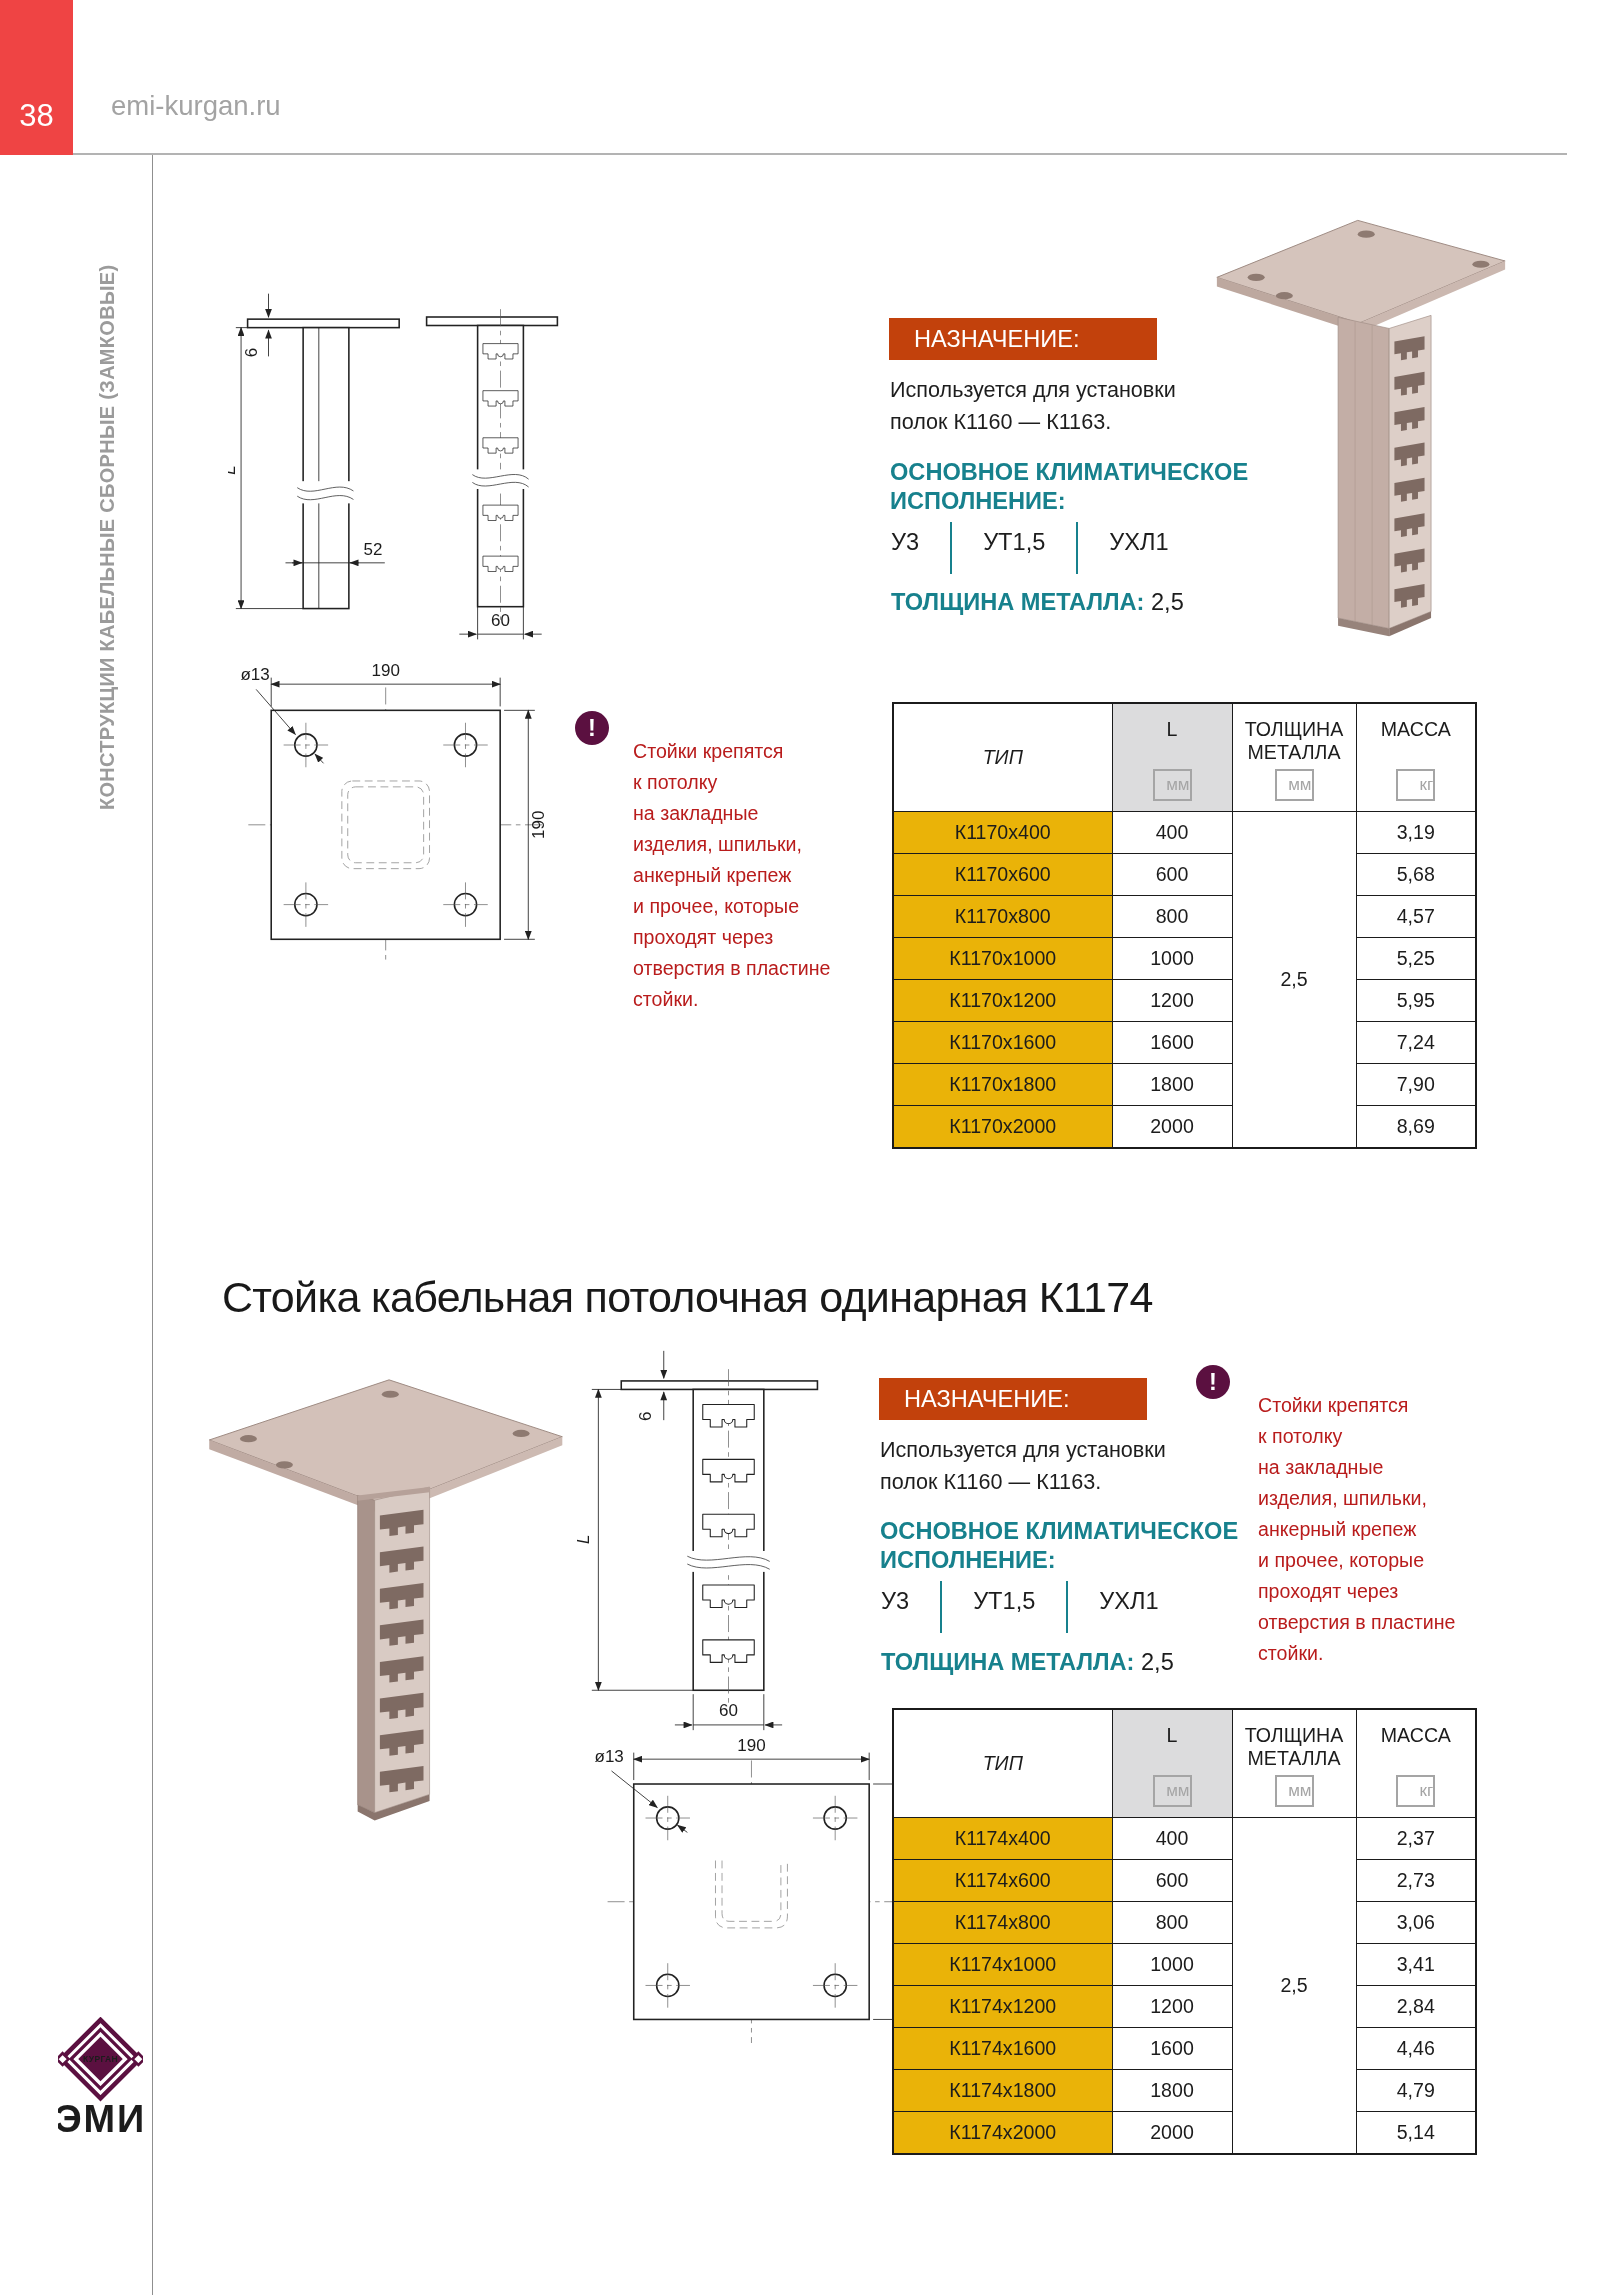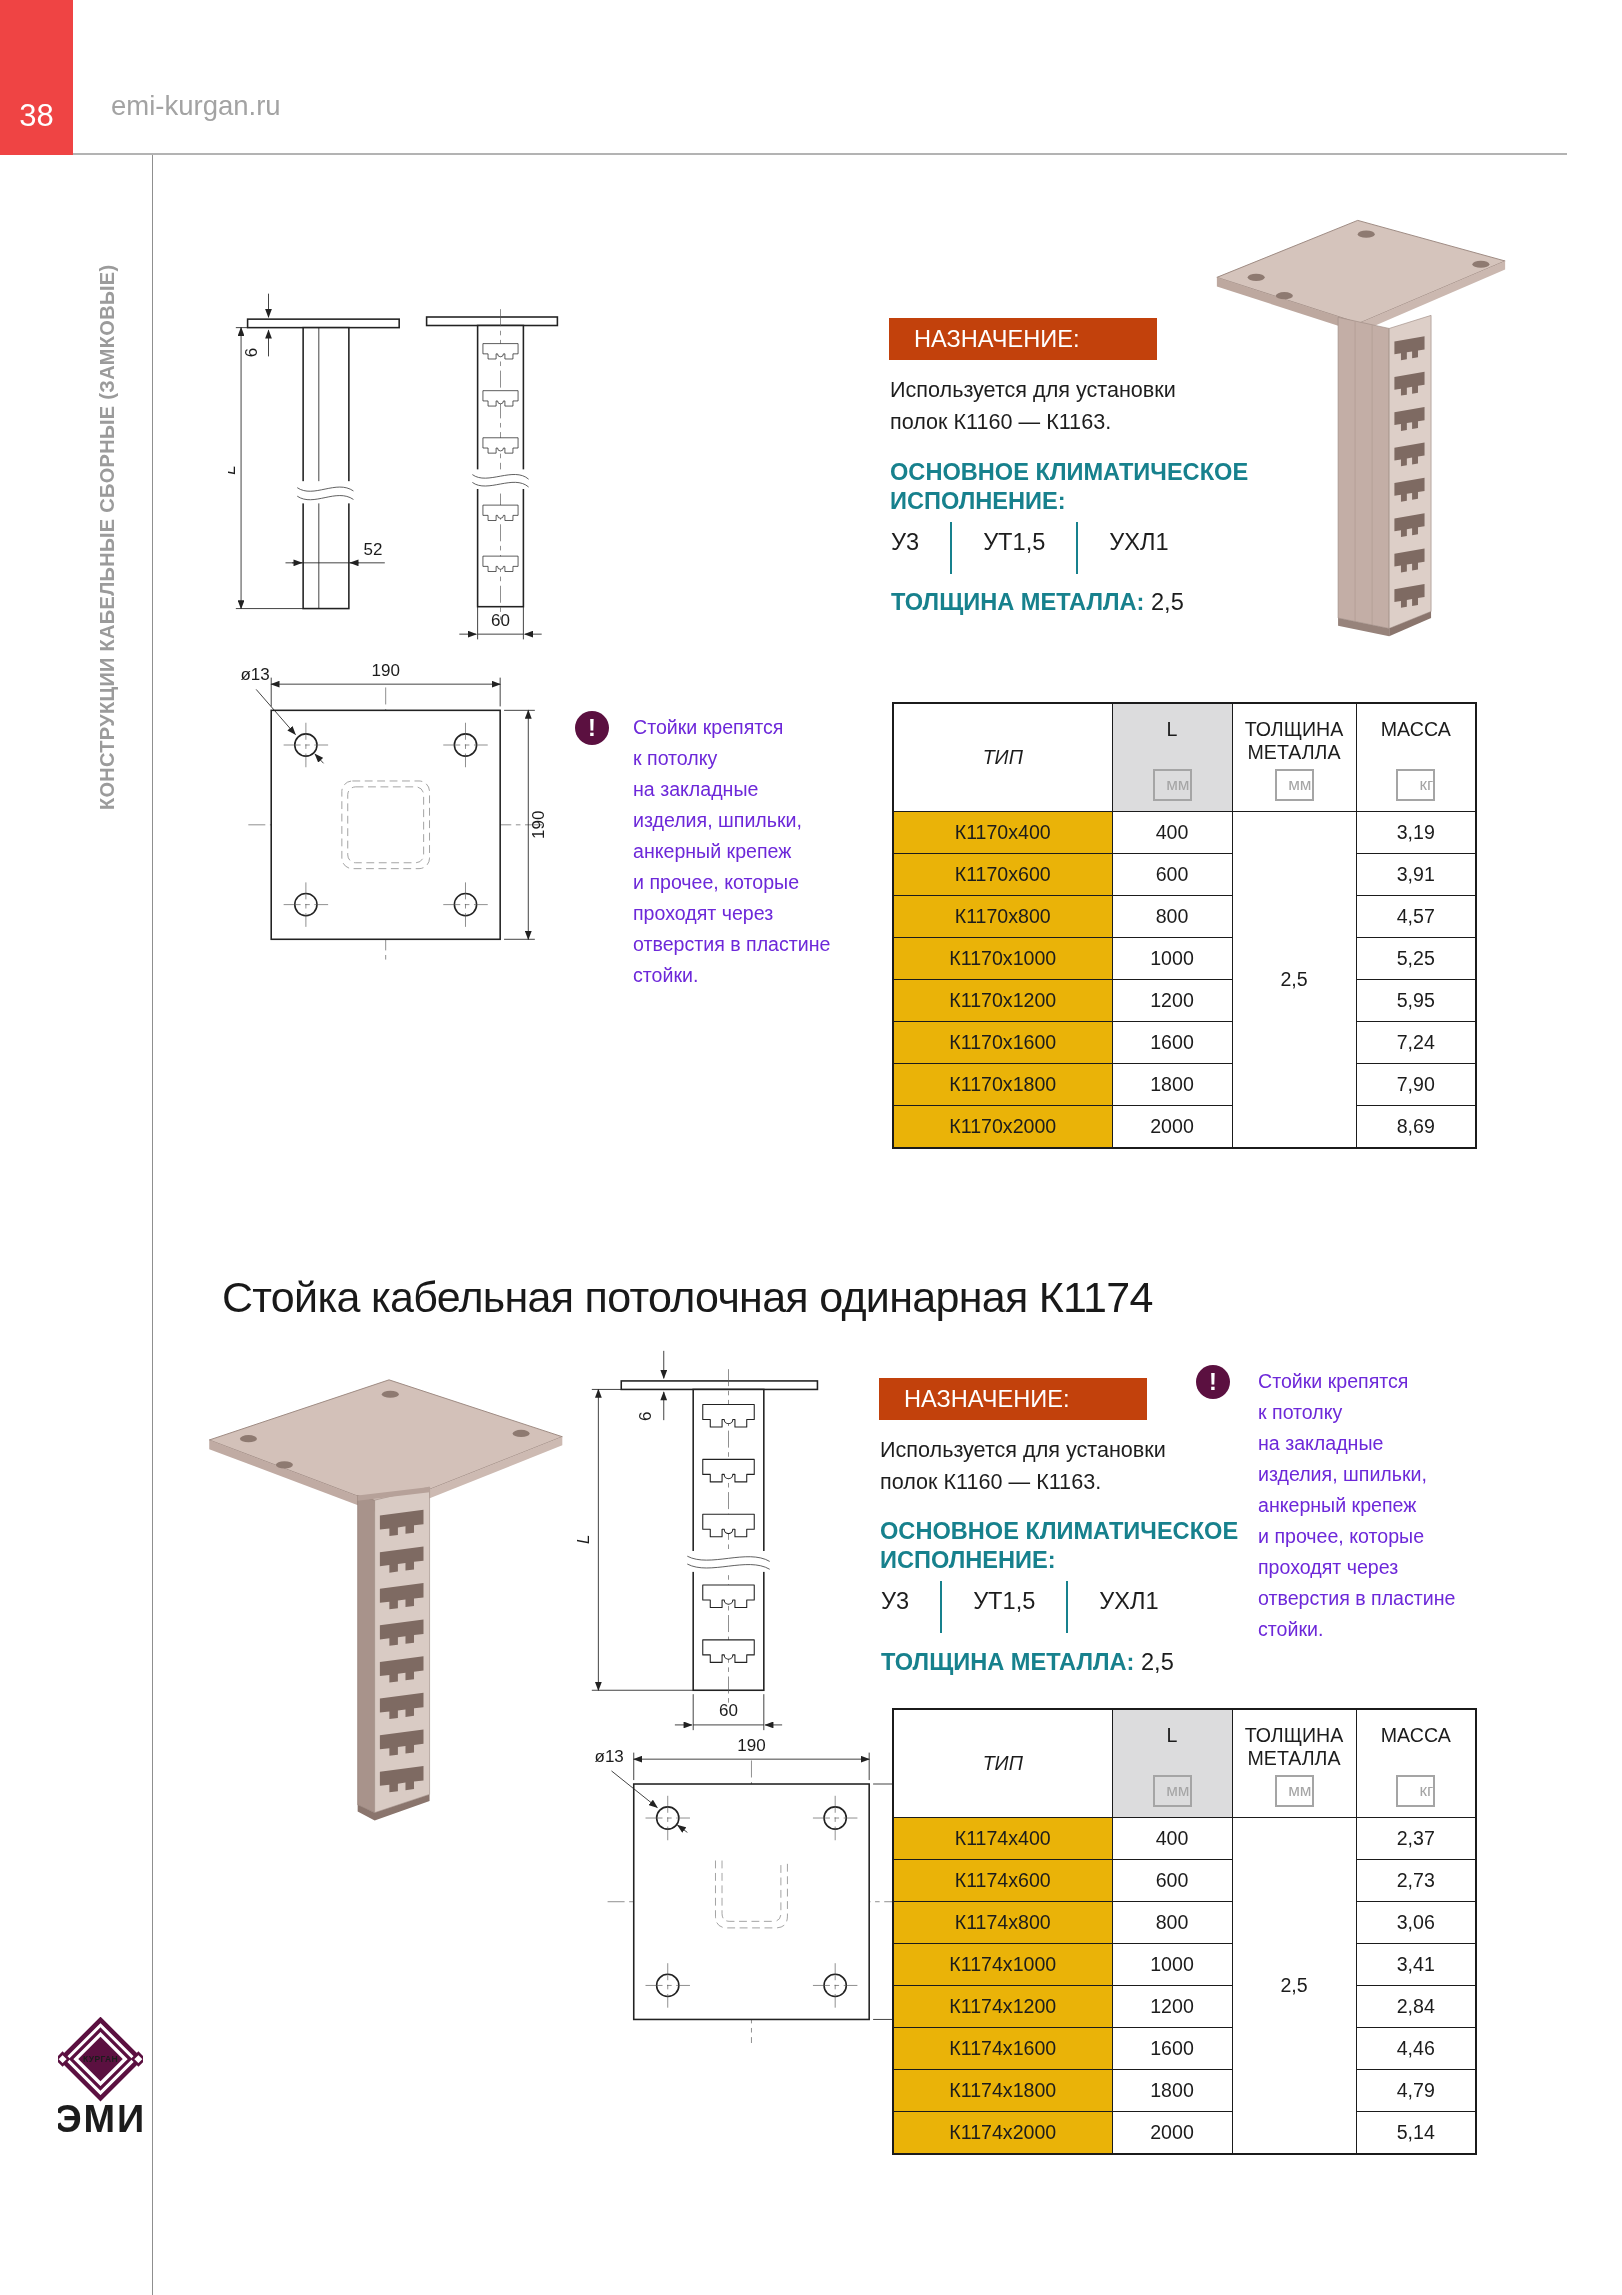--- a/index.html
+++ b/index.html
@@ -27,21 +27,21 @@
   .pre{white-space:pre-line;}
   .teal-h{color:#17818d;font-weight:bold;font-size:23.6px;line-height:1.22;}
   .climate{display:flex;align-items:flex-start;font-size:23.6px;color:#1d1d1d;}
   .climate .val{padding-top:6.5px;}
   .clim-sep{width:2px;height:52px;background:#17818d;margin:0 31px;}
   .thickline{font-size:23.6px;}
   .thickline .lbl{color:#17818d;font-weight:bold;}
 
   .note-icon{width:34px;height:34px;border-radius:50%;background:#5b1040;color:#fff;
       display:flex;align-items:center;justify-content:center;font-size:23.6px;font-weight:bold;}
-  .note-text{font-size:19.6px;line-height:31px;color:#6d28d9;}
+  .note-text{font-size:19.6px;line-height:31px;color:#b91c1c;margin-top:24px;}
 
   
   .spec-table{border-collapse:collapse;table-layout:fixed;background:#fff;}
   .spec-table,.spec-table th,.spec-table td{border:1.3px solid #1b1b1b;}
   .spec-table{border-width:2px;}
   .spec-table th{padding:0;height:107px;font-weight:normal;}
   .spec-table td{height:41px;text-align:center;font-size:19.6px;padding:0;}
   .h-wrap{display:flex;flex-direction:column;align-items:center;height:107px;}
   .h-label{margin-top:14.4px;font-size:19.6px;line-height:1.15;text-align:center;}
   .c-type .h-label{margin:auto 0;font-style:italic;}
@@ -254,21 +254,21 @@
     </tr>
     <tr>
           <td class="t-type">К1170х400</td>
           <td>400</td>
           <td rowspan="8">2,5</td>
           <td>3,19</td>
         </tr>
     <tr>
           <td class="t-type">К1170х600</td>
           <td>600</td>
-          <td>3,91</td>
+          <td>5,68</td>
         </tr>
     <tr>
           <td class="t-type">К1170х800</td>
           <td>800</td>
           <td>4,57</td>
         </tr>
     <tr>
           <td class="t-type">К1170х1000</td>
           <td>1000</td>
           <td>5,25</td>

